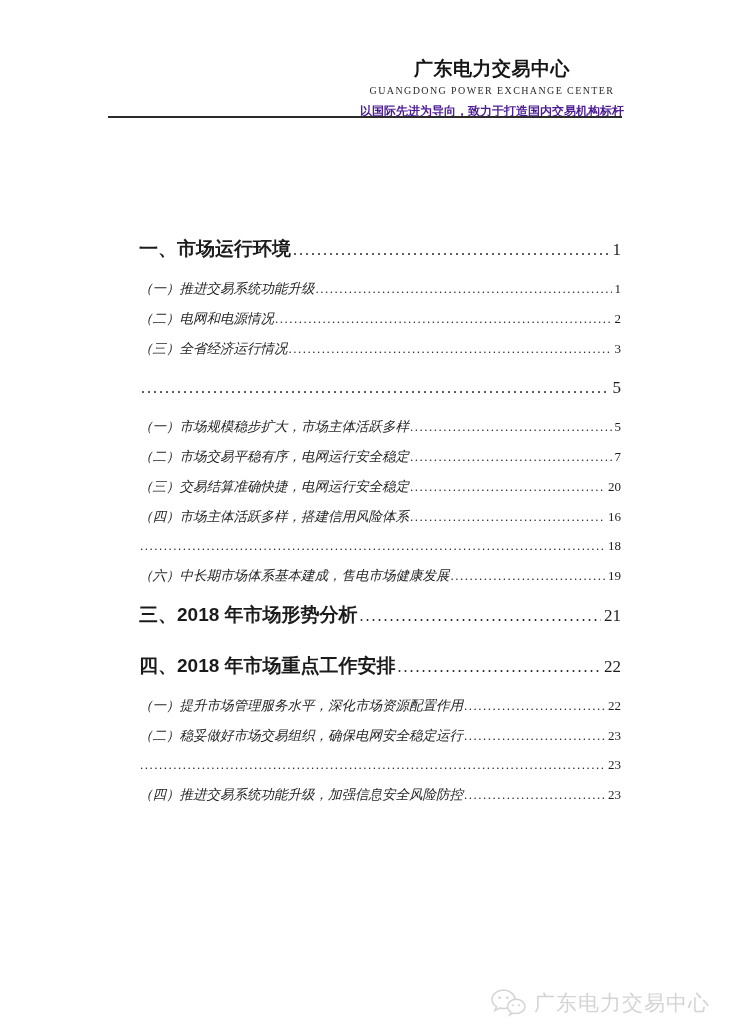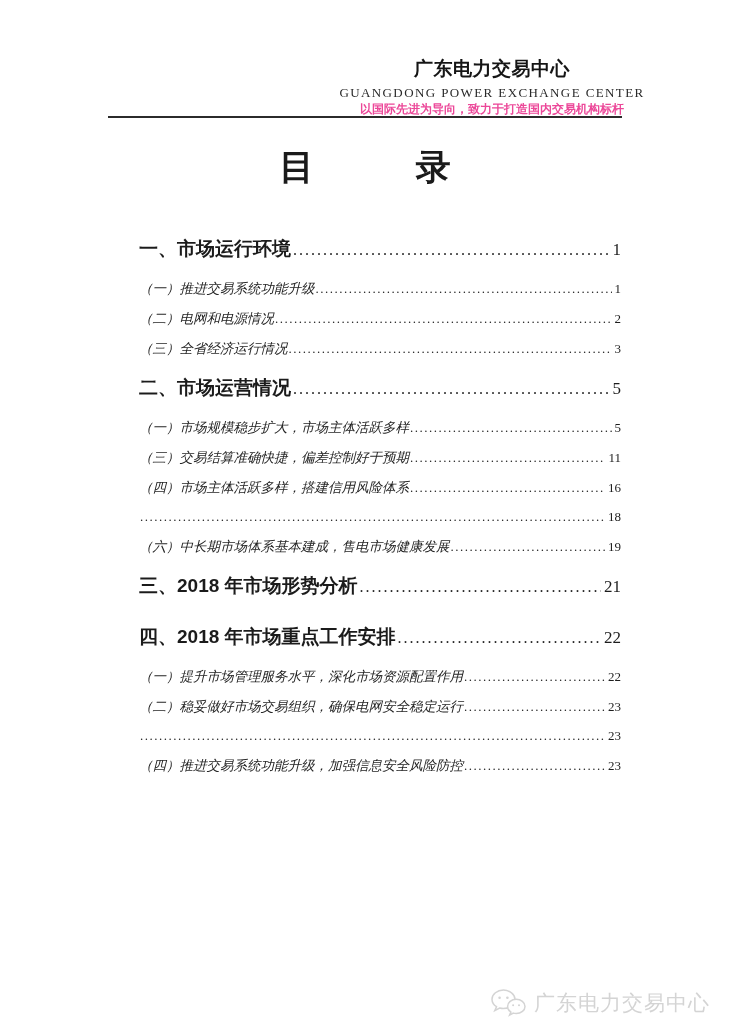--- a/index.html
+++ b/index.html
@@ -17,25 +17,25 @@
     position:absolute; top:56px; right:108px; width:260px;
     display:flex; flex-direction:column; align-items:center;
   }
   .org-cn {
     font-size:19px; font-weight:bold; color:#151515;
     letter-spacing:0.5px; white-space:nowrap;
   }
   .org-en {
     margin-top:3px;
     font-family:"Liberation Serif","DejaVu Serif",serif;
-    font-size:13px; letter-spacing:1.4px; color:#2a2a2a; white-space:nowrap;
+    font-size:10px; letter-spacing:1.4px; color:#2a2a2a; white-space:nowrap;
   }
   .tagline {
-    margin-top:0;
-    font-size:12px; font-weight:bold; color:#ec4899; white-space:nowrap;
+    margin-top:7px;
+    font-size:12px; font-weight:bold; color:#4c1d95; white-space:nowrap;
   }
   .header-rule {
     position:absolute; top:116px; left:108px; right:108px;
     height:2px; background:#2b2b2b;
   }
 
   
   .toc-title {
     position:absolute; top:146px; left:0; right:0;
     text-align:center;
@@ -94,21 +94,20 @@
 
 <div class="page">
 
   <div class="header-block">
     <div class="org-cn">广东电力交易中心</div>
     <div class="org-en">GUANGDONG POWER EXCHANGE CENTER</div>
     <div class="tagline">以国际先进为导向，致力于打造国内交易机构标杆</div>
   </div>
   <div class="header-rule"></div>
 
-  <div class="toc-title">目 录</div>
 
   <div id="toc-list">
       <div class="toc-row toc-heading">
         <span class="label">一、市场运行环境</span>
         <span class="dots"></span>
         <span class="pagenum">1</span>
       </div>
       <div class="toc-row toc-item">
         <span class="label">（一）推进交易系统功能升级</span>
         <span class="dots"></span>
@@ -118,33 +117,37 @@
         <span class="label">（二）电网和电源情况</span>
         <span class="dots"></span>
         <span class="pagenum">2</span>
       </div>
       <div class="toc-row toc-item">
         <span class="label">（三）全省经济运行情况</span>
         <span class="dots"></span>
         <span class="pagenum">3</span>
       </div>
       <div class="toc-row toc-heading">
-        <span class="label">二、市场运营情况</span>
         <span class="dots"></span>
         <span class="pagenum">5</span>
       </div>
       <div class="toc-row toc-item">
         <span class="label">（一）市场规模稳步扩大，市场主体活跃多样</span>
         <span class="dots"></span>
         <span class="pagenum">5</span>
       </div>
       <div class="toc-row toc-item">
-        <span class="label">（三）交易结算准确快捷，偏差控制好于预期</span>
-        <span class="dots"></span>
-        <span class="pagenum">11</span>
+        <span class="label">（二）市场交易平稳有序，电网运行安全稳定</span>
+        <span class="dots"></span>
+        <span class="pagenum">7</span>
+      </div>
+      <div class="toc-row toc-item">
+        <span class="label">（三）交易结算准确快捷，电网运行安全稳定</span>
+        <span class="dots"></span>
+        <span class="pagenum">20</span>
       </div>
       <div class="toc-row toc-item">
         <span class="label">（四）市场主体活跃多样，搭建信用风险体系</span>
         <span class="dots"></span>
         <span class="pagenum">16</span>
       </div>
       <div class="toc-row toc-item">
         <span class="dots"></span>
         <span class="pagenum">18</span>
       </div>

